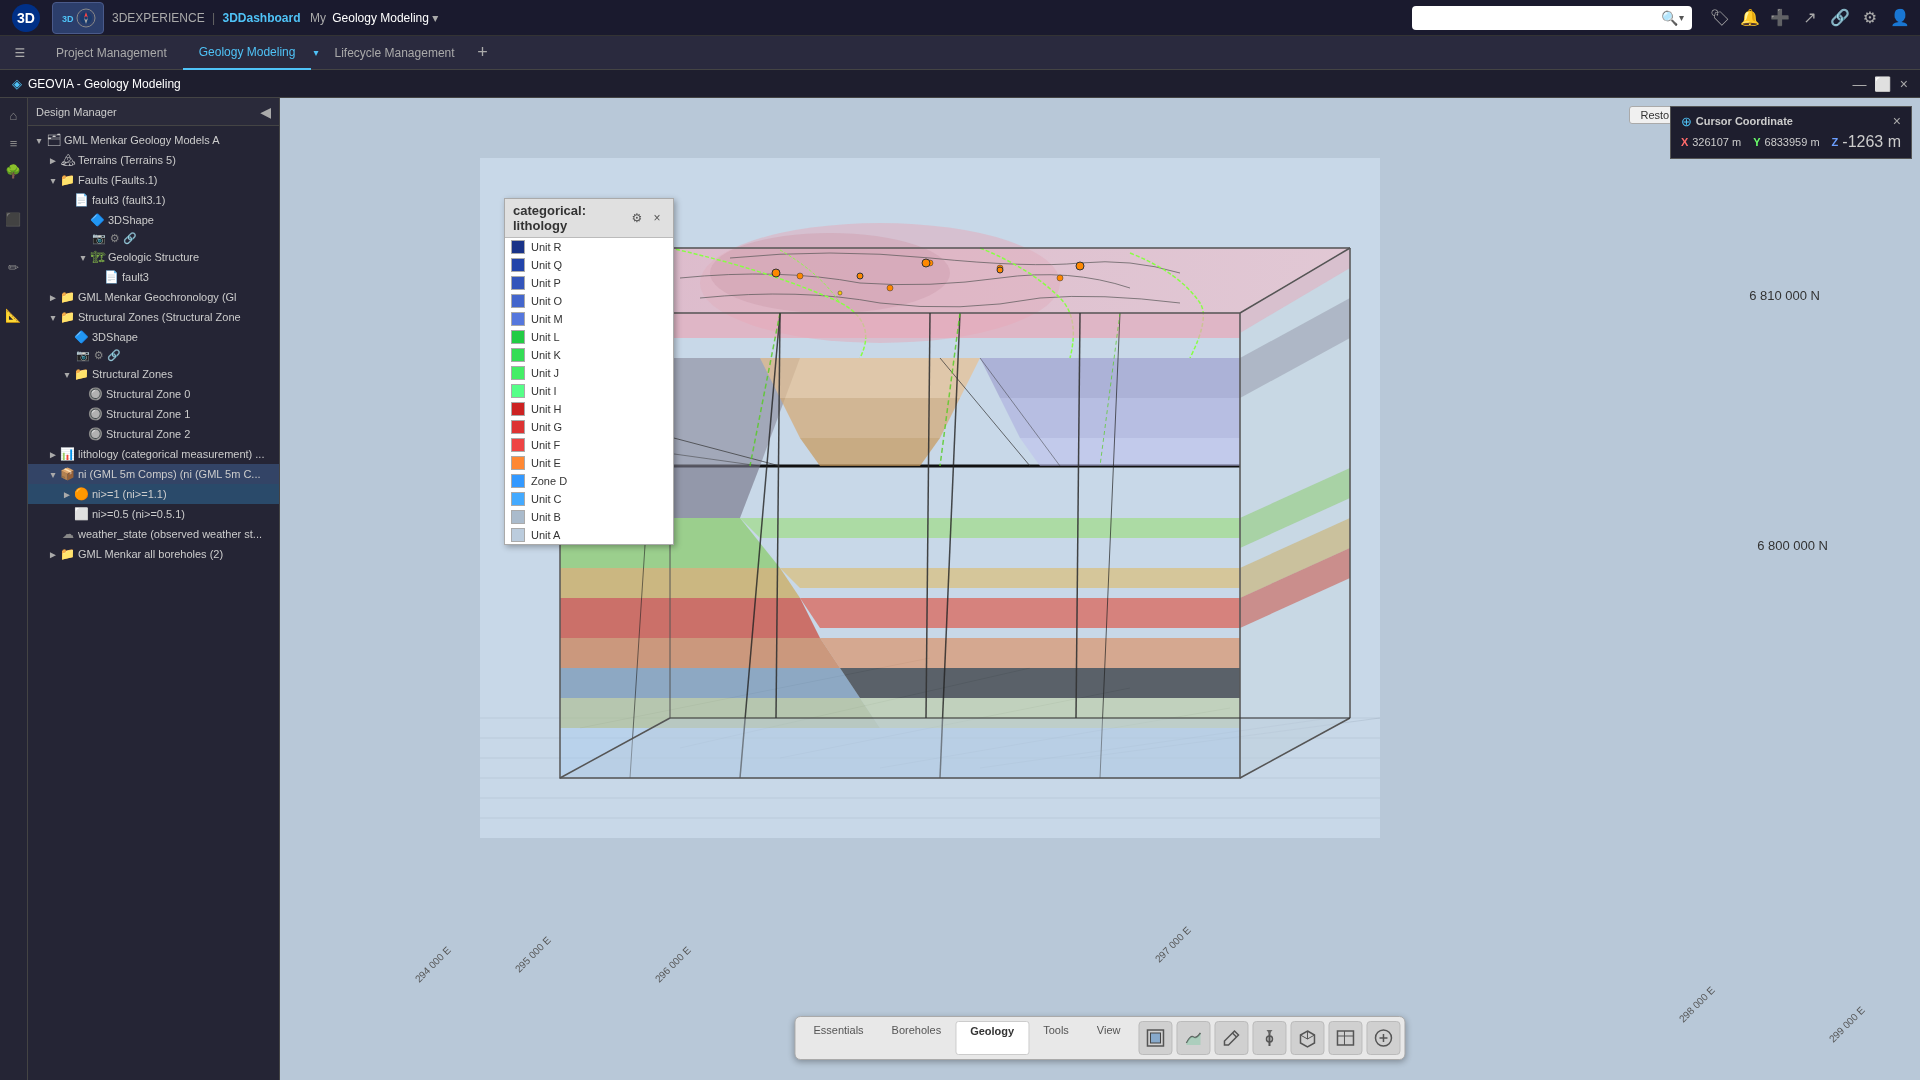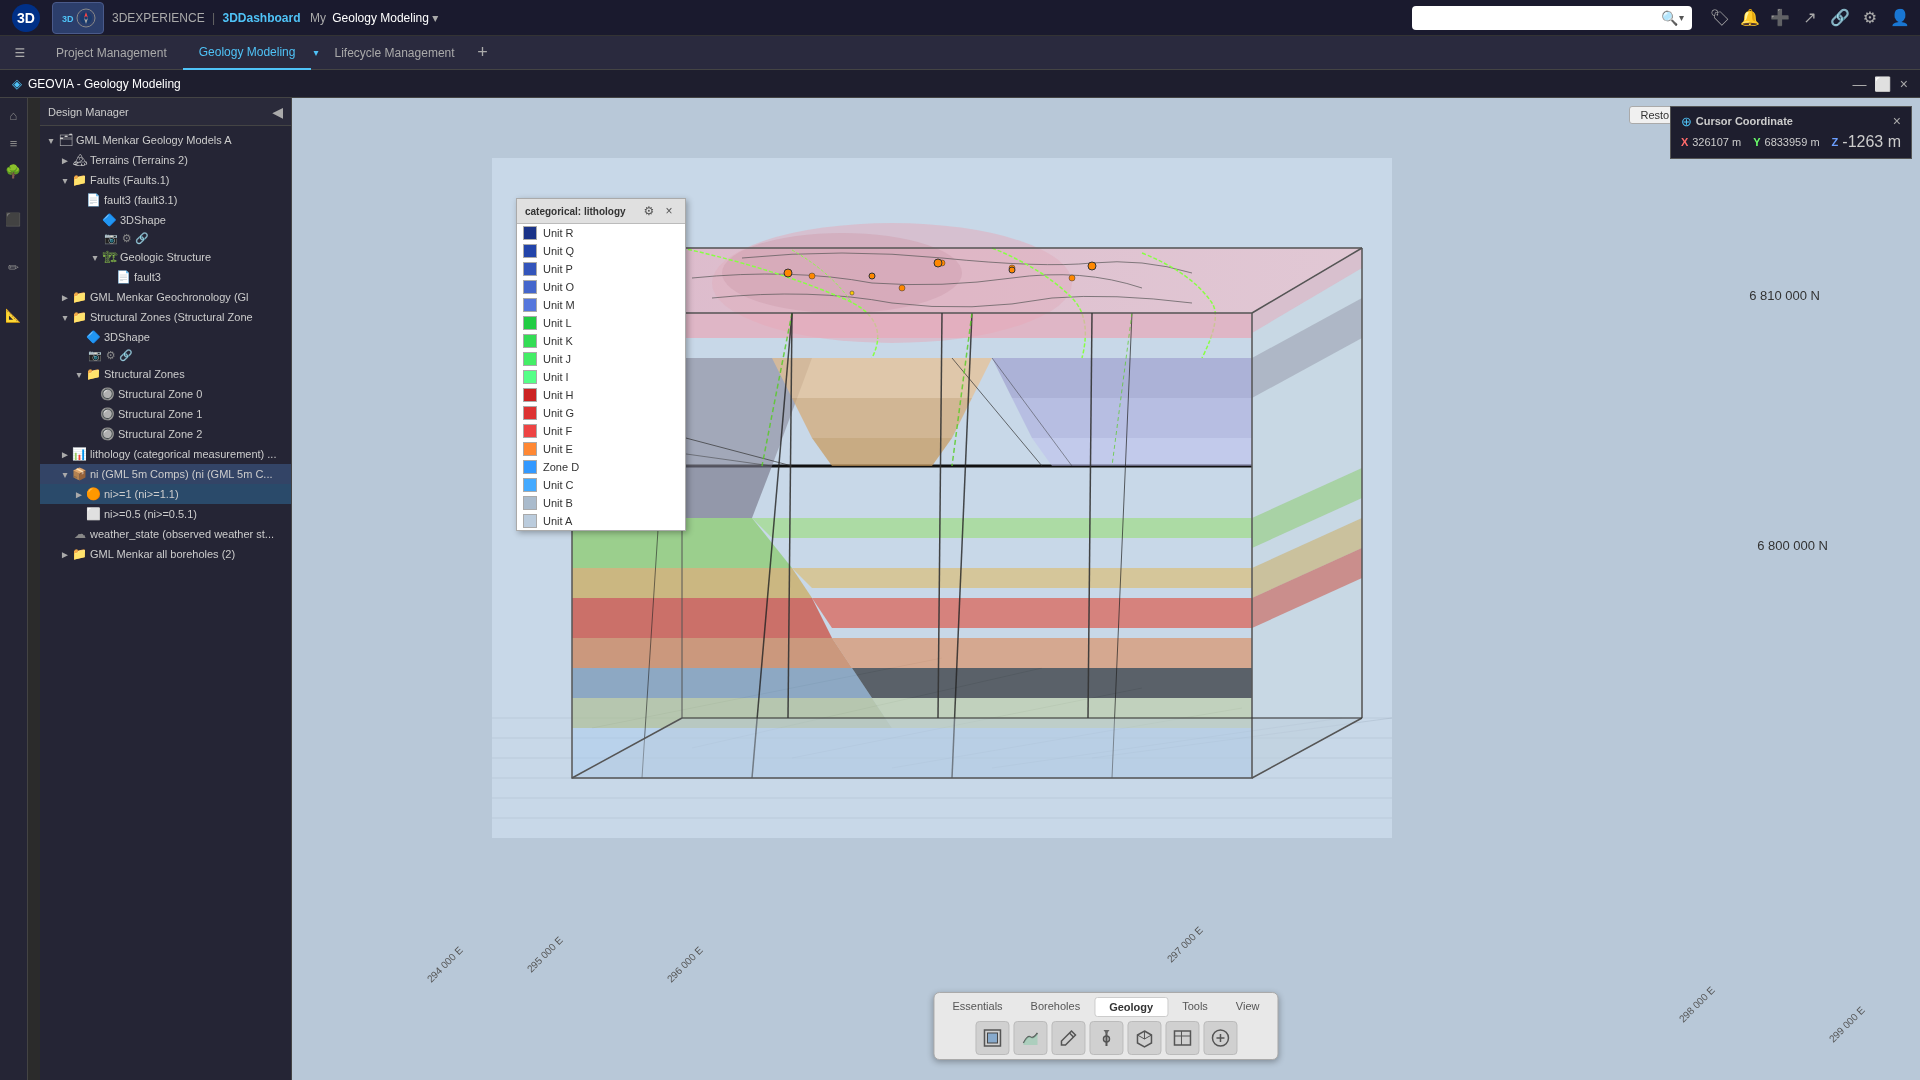--- a/index.html
+++ b/index.html
@@ -89,21 +89,20 @@
     }
     #left-icons .licon { width: 22px; height: 22px; display: flex; align-items: center; justify-content: center; color: #888; cursor: pointer; font-size: 13px; }
 
     
     #design-manager {
       width: 252px;
       background: #252535;
       border-right: 1px solid #444;
       display: flex; flex-direction: column;
       overflow: hidden;
-      margin-left: 12px;
     }
     #dm-header {
       height: 28px;
       background: #2a2a3a;
       display: flex; align-items: center; justify-content: space-between;
       padding: 0 8px;
       border-bottom: 1px solid #444;
     }
     #dm-header .dm-title { font-size: 11px; color: #ccc; }
     #dm-header .dm-collapse { color: #aaa; cursor: pointer; font-size: 14px; }
@@ -133,21 +132,21 @@
       box-shadow: 2px 2px 6px rgba(0,0,0,0.3);
       z-index: 100;
       color: #333;
     }
     #legend-header {
       background: #e0e0e0;
       padding: 4px 8px;
       display: flex; align-items: center; justify-content: space-between;
       border-bottom: 1px solid #bbb;
     }
-    #legend-header .legend-title { font-size: 10px; font-weight: bold; }
+    #legend-header .legend-title { font-size: 13px; font-weight: bold; }
     #legend-header .legend-controls { display: flex; gap: 4px; }
     #legend-header .lctrl { width: 16px; height: 16px; display: flex; align-items: center; justify-content: center; cursor: pointer; font-size: 12px; color: #555; }
     .legend-item {
       display: flex; align-items: center;
       padding: 2px 6px;
       gap: 6px;
     }
     .legend-swatch { width: 14px; height: 14px; border: 1px solid #aaa; flex-shrink: 0; }
     .legend-label { font-size: 11px; color: #333; }
 
@@ -181,21 +180,21 @@
     
     #bottom-toolbar {
       position: absolute;
       bottom: 20px;
       left: 50%;
       transform: translateX(-50%);
       background: #e8e8e8;
       border-radius: 6px;
       border: 1px solid #aaa;
       padding: 4px;
-      display: flex; flex-direction: column; gap: 4px;
+      display: flex; flex-direction: row; gap: 4px;
       box-shadow: 0 2px 6px rgba(0,0,0,0.3);
     }
     #bottom-tabs {
       display: flex; gap: 0;
     }
     .btab {
       padding: 3px 14px;
       font-size: 11px;
       color: #555;
       cursor: pointer;
@@ -318,21 +317,21 @@
         <span class="tree-indent" style="width:4px;"></span>
         <span class="tree-arrow">▾</span>
         <span class="tree-icon">🗂</span>
         <span class="tree-label">GML Menkar Geology Models A</span>
       </div>
 
       <div class="tree-item">
         <span class="tree-indent" style="width:18px;"></span>
         <span class="tree-arrow">►</span>
         <span class="tree-icon">🏔</span>
-        <span class="tree-label">Terrains (Terrains 2)</span>
+        <span class="tree-label">Terrains (Terrains 5)</span>
       </div>
 
       <div class="tree-item">
         <span class="tree-indent" style="width:18px;"></span>
         <span class="tree-arrow">▾</span>
         <span class="tree-icon" style="color:#888;">📁</span>
         <span class="tree-label">Faults (Faults.1)</span>
       </div>
 
       <div class="tree-item">

